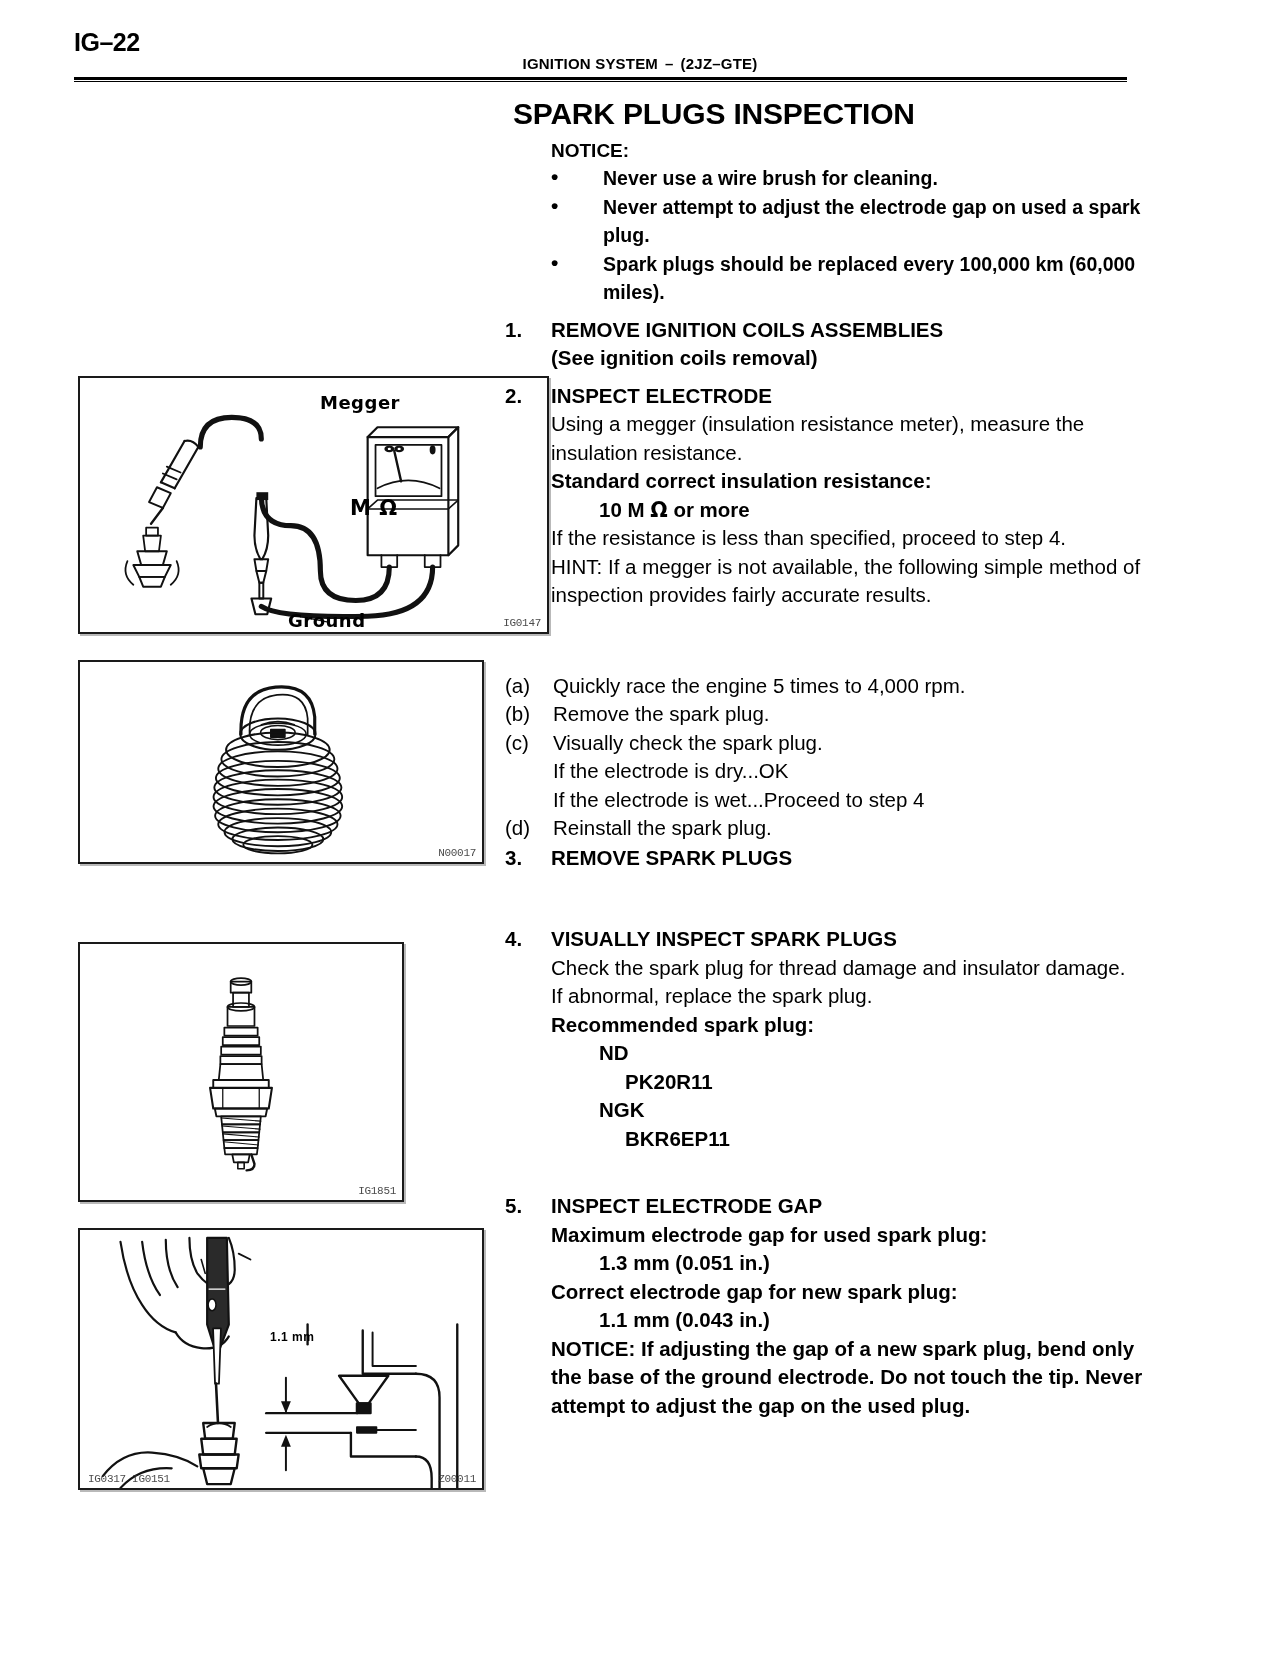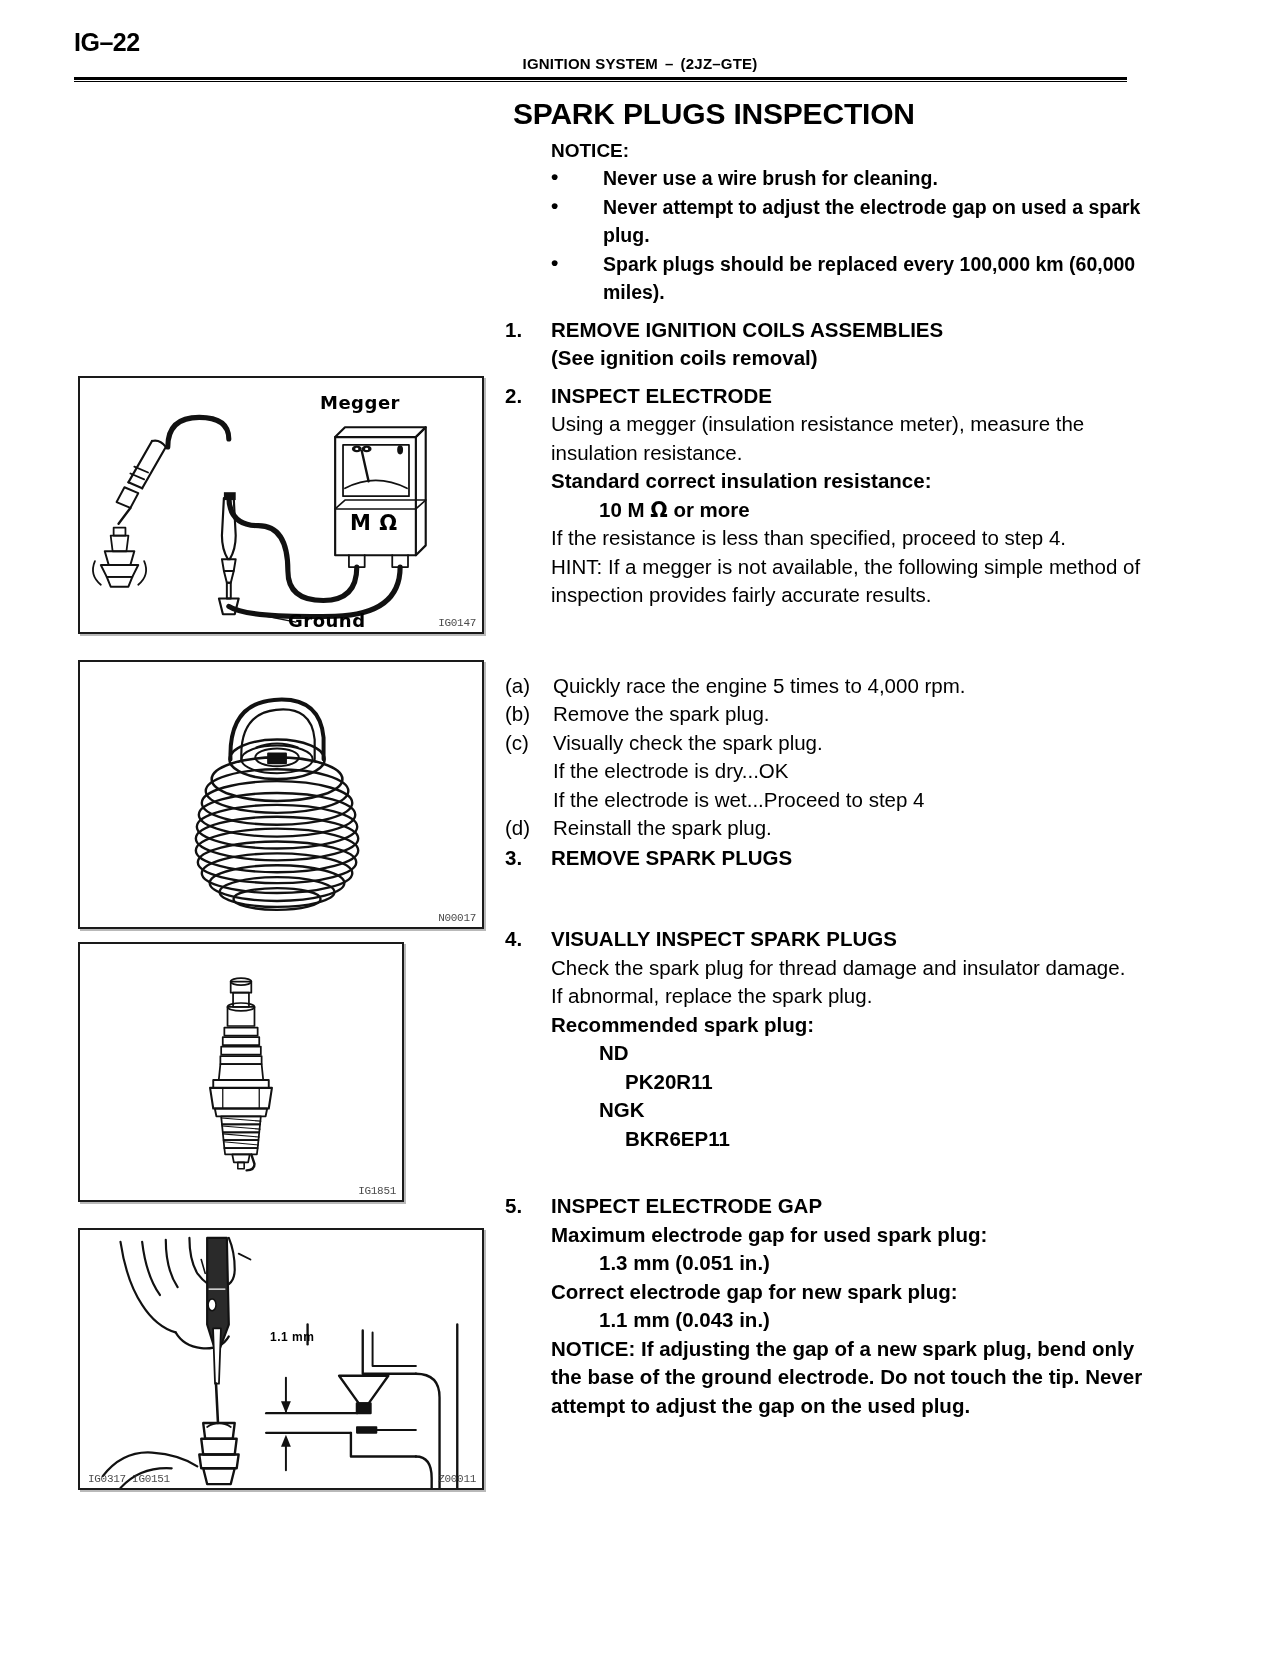--- a/index.html
+++ b/index.html
@@ -83,22 +83,22 @@
     right: auto;
   }
   .fig-label {
     position: absolute;
     font-size: 18px;
     font-family: "DejaVu Sans", sans-serif;
     font-weight: bold;
     letter-spacing: 0.5px;
   }
 
-  #figure-megger { top: 376px;  width: 406px; height: 258px; text-align: center; }
-  #figure-plug-top { top: 660px;  width: 406px; height: 269px; }
+  #figure-megger { top: 376px;  width: 471px; height: 258px; text-align: center; }
+  #figure-plug-top { top: 660px;  width: 406px; height: 204px; }
   #figure-plug-side { top: 942px;  width: 326px; height: 260px; }
   #figure-gap { top: 1228px; width: 406px; height: 262px; }
 
   .fig-svg {
     position: absolute;
     left: 0; top: 0;
     width: 100%;
     height: 100%;
   }
 
@@ -253,21 +253,21 @@
       <path d="M145 196 L155 196 L152 208 L148 208 Z" stroke-width="2"></path>
       <path d="M148 208 L152 208 L152 224 L148 224 Z" stroke-width="2"></path>
       <path d="M140 224 L160 224 L156 240 L144 240 Z" stroke-width="2.2"></path>
 
       <path d="M158 236 L218 248" stroke-width="1.4"></path>
     </g>
 
     <path d="M145 116 L157 116 L157 124 L145 124 Z" fill="#111"></path>
   </svg>
   <div class="fig-label" style="left:240px; top:14px;">Megger</div>
-  <div class="fig-label" style="left:270px; top:118px; font-size:21px;margin-top:15px;">M Ω</div>
+  <div class="fig-label" style="left:270px; top:118px; font-size:21px;">M Ω</div>
   <div class="fig-label" style="left:208px; top:232px;">Ground</div>
   <div class="fig-id">IG0147</div>
 </div>
 
 <div class="figure" id="figure-plug-top">
   <svg class="fig-svg" viewBox="0 0 406 255">
     <g fill="none" stroke="#111" stroke-width="2.4" stroke-linecap="round" stroke-linejoin="round">
 
       <path d="M152 92 Q150 36 196 32 Q242 28 246 70 L246 92" stroke-width="4"></path>
       <path d="M163 92 Q161 46 198 42 Q234 38 237 72 L237 92" stroke-width="2.2"></path>

